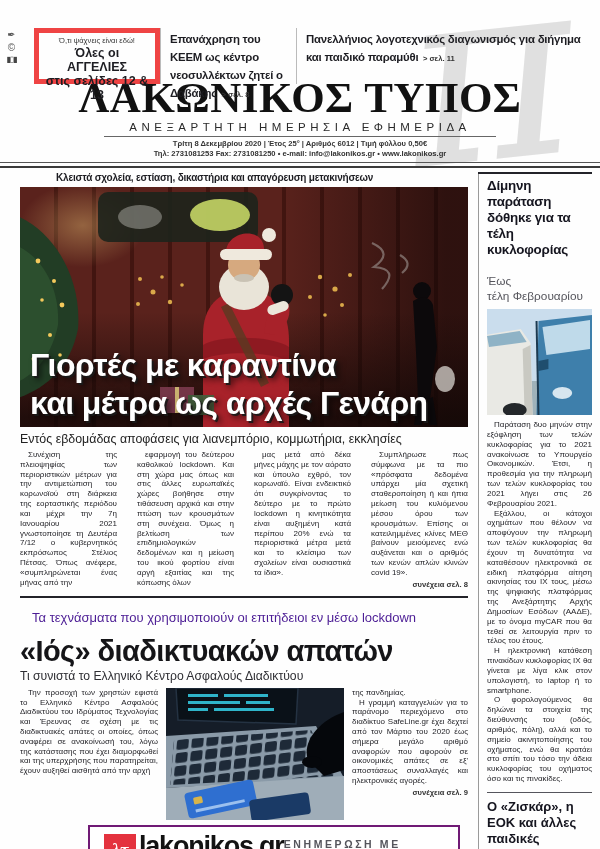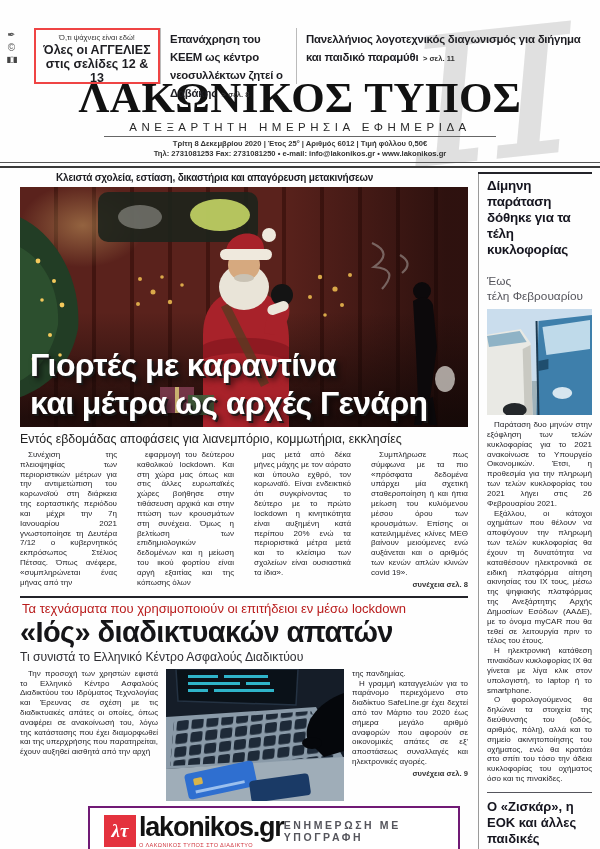--- a/index.html
+++ b/index.html
@@ -7,21 +7,21 @@
         font-family:"Liberation Sans",sans-serif;color:#1d1d22;}
   .watermark{position:absolute;top:-52px;right:28px;font-family:"DejaVu Serif",serif;
         font-style:italic;font-size:250px;line-height:1;color:#c3c3c3;opacity:.5;
         transform:rotate(-6deg);z-index:0;user-select:none;}
   
   .edge-strip{position:absolute;left:3px;top:30px;width:17px;display:flex;flex-direction:column;
         gap:3px;align-items:center;color:#555;font-size:10px;z-index:2;}
   .edge-strip .eicon{line-height:1;}
   .edge-strip .bc{font-size:8px;letter-spacing:-1px;color:#444;}
   .topstrip{position:absolute;left:34px;top:28px;width:558px;height:56px;display:flex;z-index:2;}
-  .classifieds{box-sizing:border-box;width:126px;border:2px solid #ef4444;padding:3px 5px;text-align:center;}
+  .classifieds{box-sizing:border-box;width:126px;border:5px solid #ef4444;padding:3px 5px;text-align:center;}
   .classifieds .l1{font-size:7.6px;color:#333;}
   .classifieds .l2{font-size:12.5px;font-weight:bold;margin-top:1px;}
   .classifieds .l3{font-size:12.5px;font-weight:bold;}
   .teaser{box-sizing:border-box;padding:1px 6px 0 9px;border-left:1px solid #bbb;}
   .t1{width:128px;} .t2{width:136px;} .t3{flex:1;}
   .teaser .t{font-weight:bold;font-size:11.4px;line-height:1.18;letter-spacing:-0.2px;}
   .teaser .p{font-size:7.6px;font-weight:bold;color:#333;}
   .t1 .p{display:block;text-align:right;margin-top:1px;}
   
   .masthead{position:absolute;top:76px;left:0;width:600px;text-align:center;z-index:1;}
@@ -46,21 +46,21 @@
   .photo-main svg{position:absolute;inset:0;width:100%;height:100%;}
   .headline-overlay{position:absolute;left:10px;bottom:5px;color:#fff;font-weight:bold;
         font-size:32px;line-height:1.17;letter-spacing:-0.6px;
         text-shadow:2px 2px 0 rgba(25,25,25,.9), 4px 4px 6px rgba(0,0,0,.65);}
   .lead-subhead{font-size:12.4px;color:#222;margin:5px 0 4px;}
   .lead-cols{display:flex;gap:20px;}
   .bodytxt{font-size:8px;line-height:1.23;text-align:justify;color:#232328;}
   .lead-cols .col{flex:1;text-indent:8px;}
   .cont-note{font-size:7.6px;font-weight:bold;text-align:right;text-indent:0;margin-top:2px;color:#333;}
   .rule-thick{border-top:2.5px solid #232329;margin:7px 0 3px;}
-  .kicker2{font-size:13px;color:#b91c1c;margin:2px;}
+  .kicker2{font-size:13px;color:#4c1d95;margin:12px;}
   .headline2{font-weight:bold;font-size:29px;letter-spacing:-0.6px;line-height:1.02;margin:2px 0 2px;color:#151518;}
   .subhead2{font-size:12.2px;color:#2e2e33;margin:2px 0 5px;}
   .story2{display:flex;gap:8px;}
   .s2-left{width:138px;flex:0 0 138px;text-indent:8px;}
   .photo2{position:relative;width:178px;flex:0 0 178px;height:132px;overflow:hidden;background:#141c27;}
   .photo2 svg{position:absolute;inset:0;width:100%;height:100%;}
   .s2-right{flex:1;}
   
   .banner{box-sizing:border-box;margin:5px 0 0 68px;width:372px;height:50px;border:2px solid #701a75;
         display:flex;align-items:center;padding:0 14px;background:#fff;}

